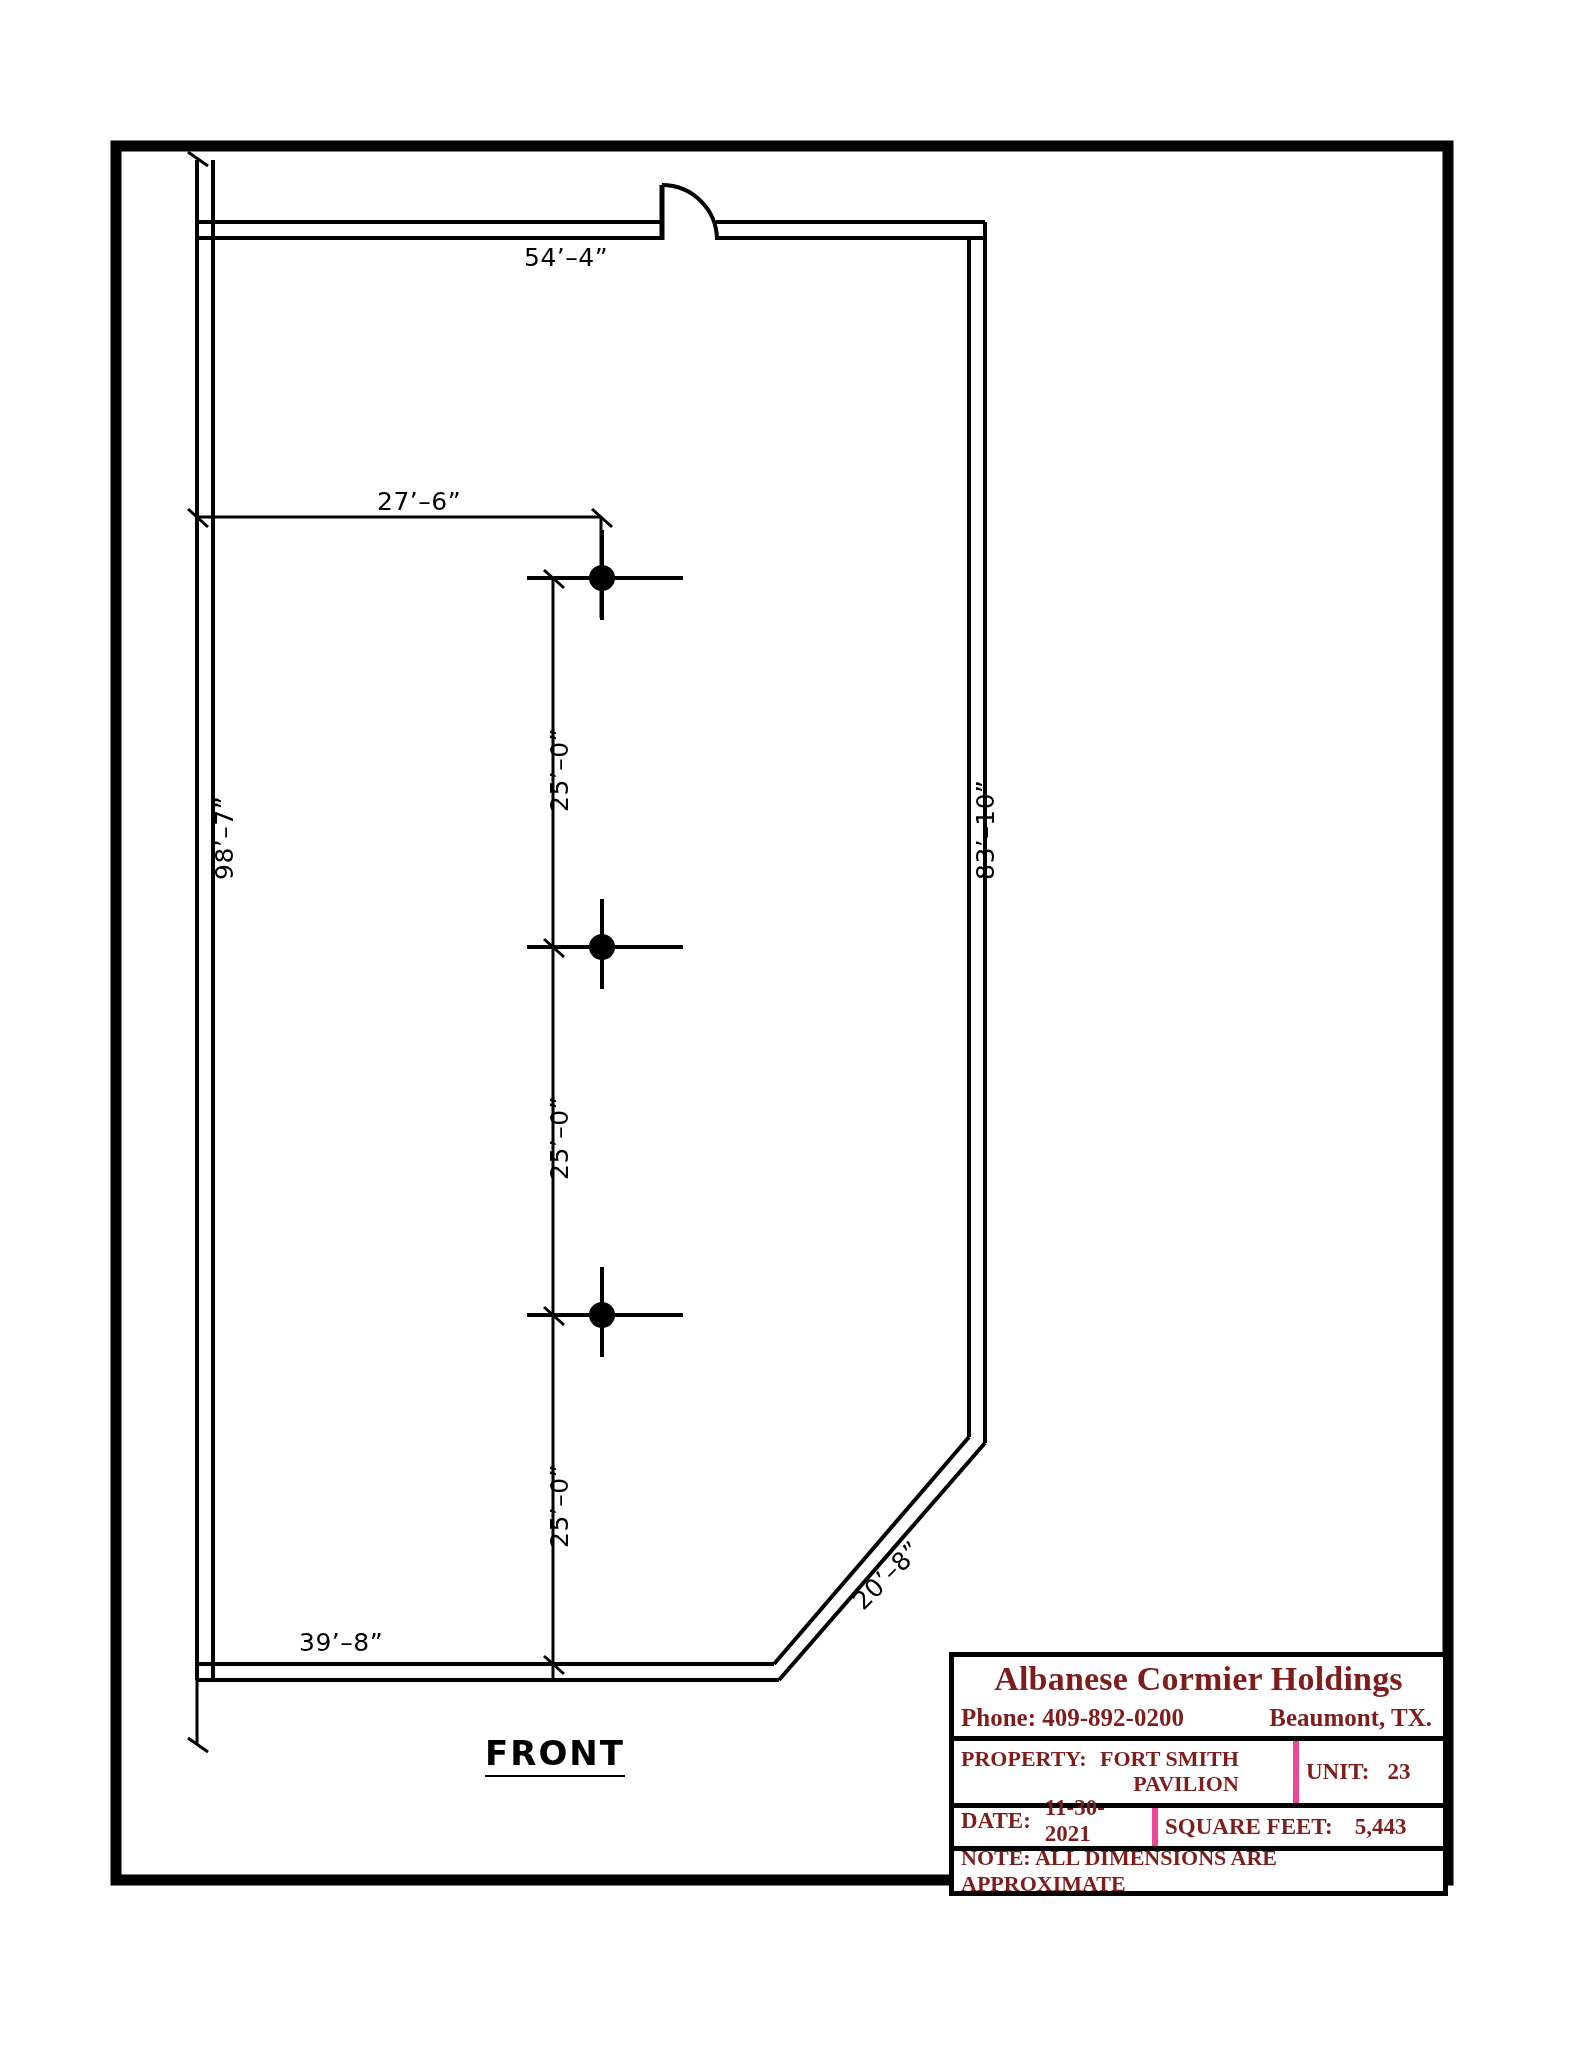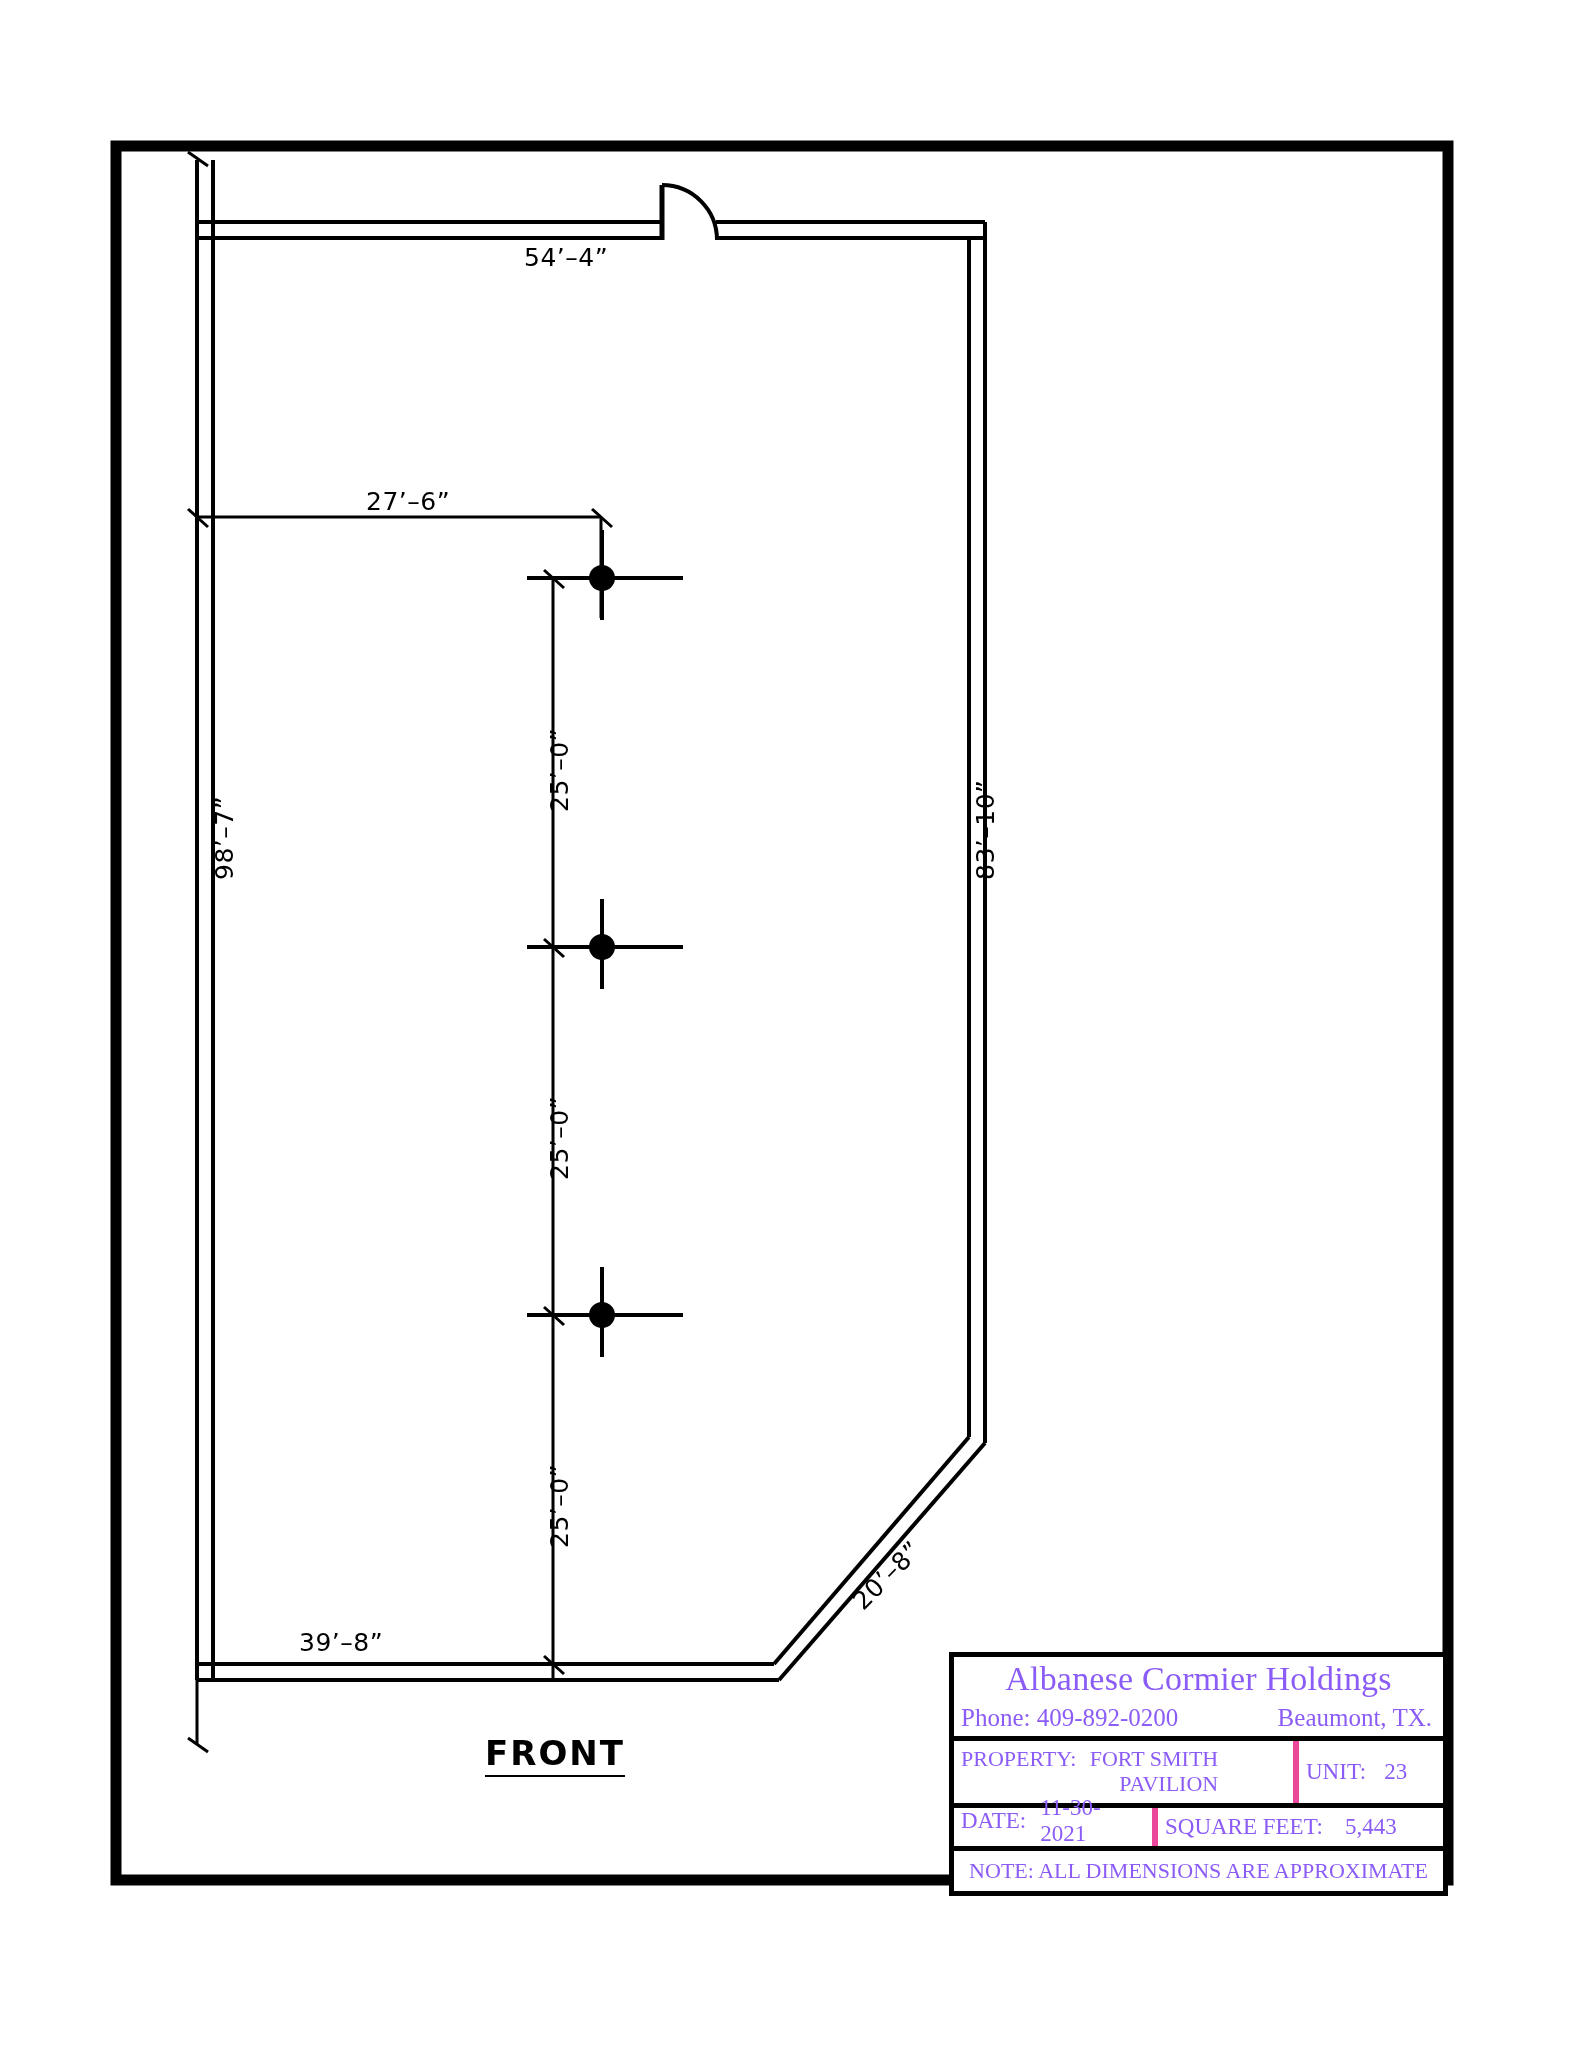--- a/index.html
+++ b/index.html
@@ -59,21 +59,22 @@
     box-sizing: border-box;
   }
   .tb-row { display: flex; width: 100%; box-sizing: border-box; }
   .tb-row + .tb-row { border-top: 5px solid #000; }
   .tb-cell {
     box-sizing: border-box;
     padding: 0 7px;
     display: flex;
     align-items: center;
     font-family: "Liberation Serif", serif;
-    color: #8b5cf6;
+    color: #7f1d1d;
+    font-weight: bold;
   }
   .tb-cell + .tb-cell { border-left: 6px solid #ec4899; }
 
   #company-name {
     justify-content: center;
     font-size: 34px;
     width: 100%;
     height: 43px;
     letter-spacing: 0.2px;
   }
@@ -192,21 +193,21 @@
     <g>
       <line x1="527" y1="1315" x2="683" y2="1315" stroke="#000" stroke-width="4"></line>
       <line x1="602" y1="1267" x2="602" y2="1357" stroke="#000" stroke-width="4"></line>
       <circle cx="602" cy="1315" r="13" fill="#000"></circle>
     </g>
 
   </svg>
 
   <div class="dimtext" style="left:524px; top:243px;">54’–4”</div>
 
-  <div class="dimtext" style="left:366px; top:487px;">27’–6”</div>
+  <div class="dimtext" style="left:377px; top:487px;">27’–6”</div>
 
   <div class="dimtext rot90" style="left:210px; top:880px;">98’–7”</div>
 
   <div class="dimtext rot90" style="left:971px; top:880px;">83’–10”</div>
 
   <div class="dimtext rot90" style="left:545px; top:812px;">25’–0”</div>
 
   <div class="dimtext rot90" style="left:545px; top:1180px;">25’–0”</div>
 
   <div class="dimtext rot90" style="left:545px; top:1548px;">25’–0”</div>

